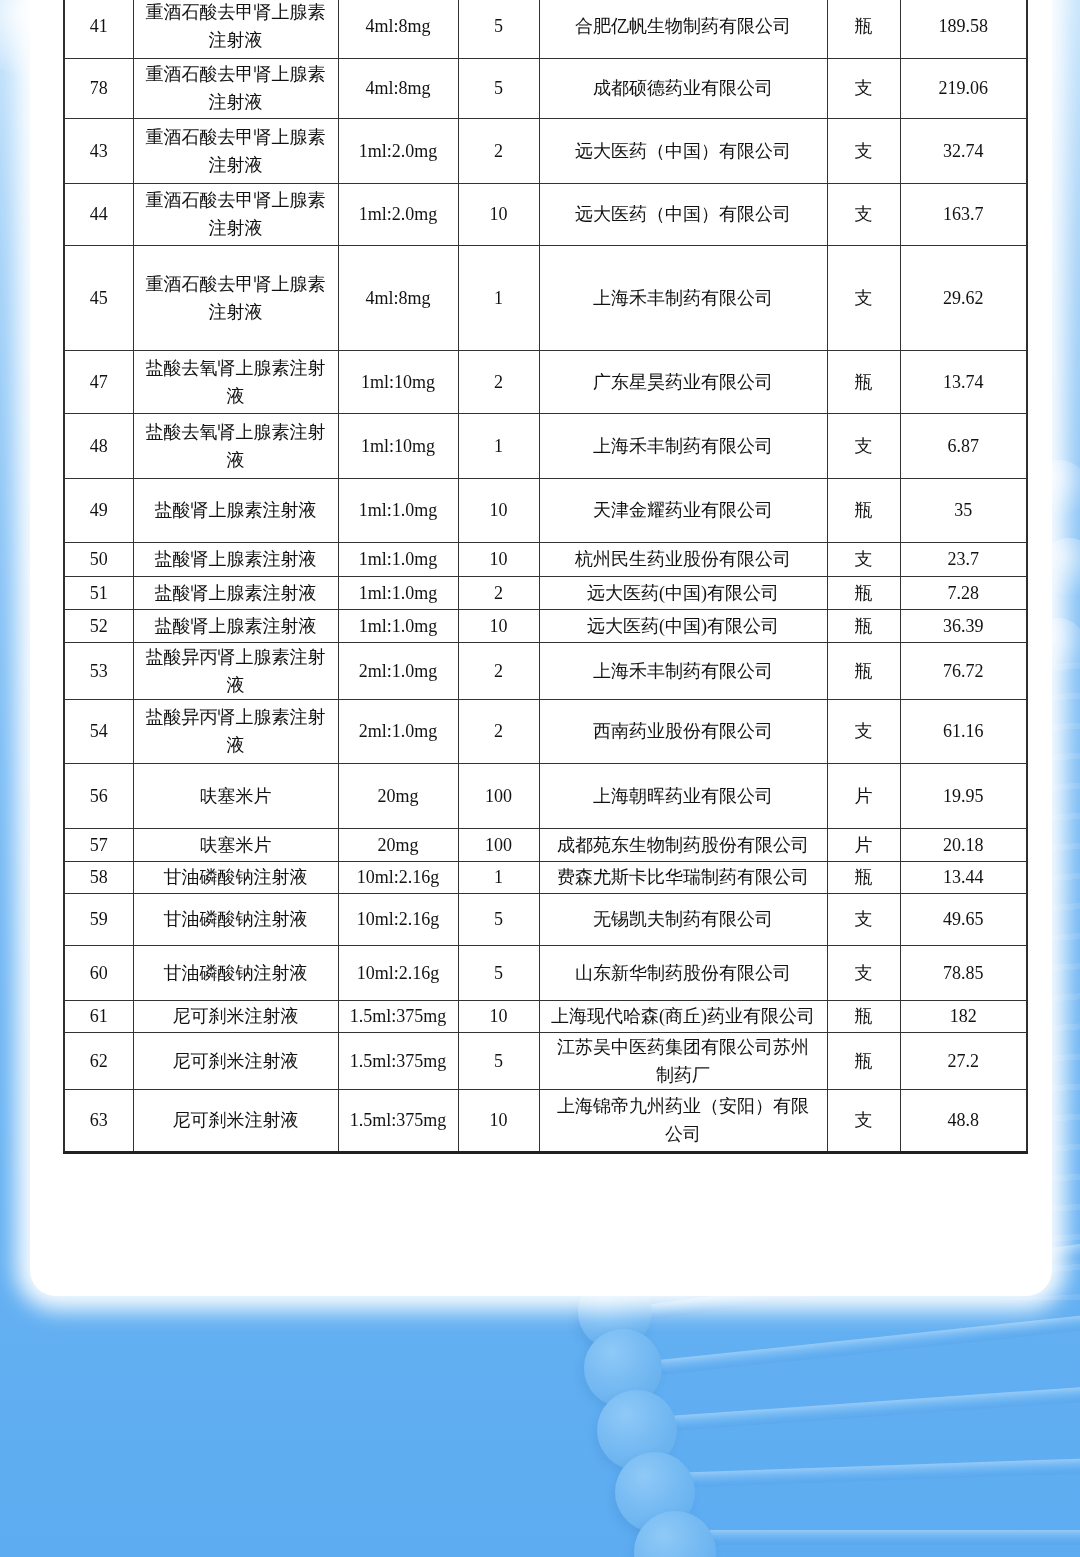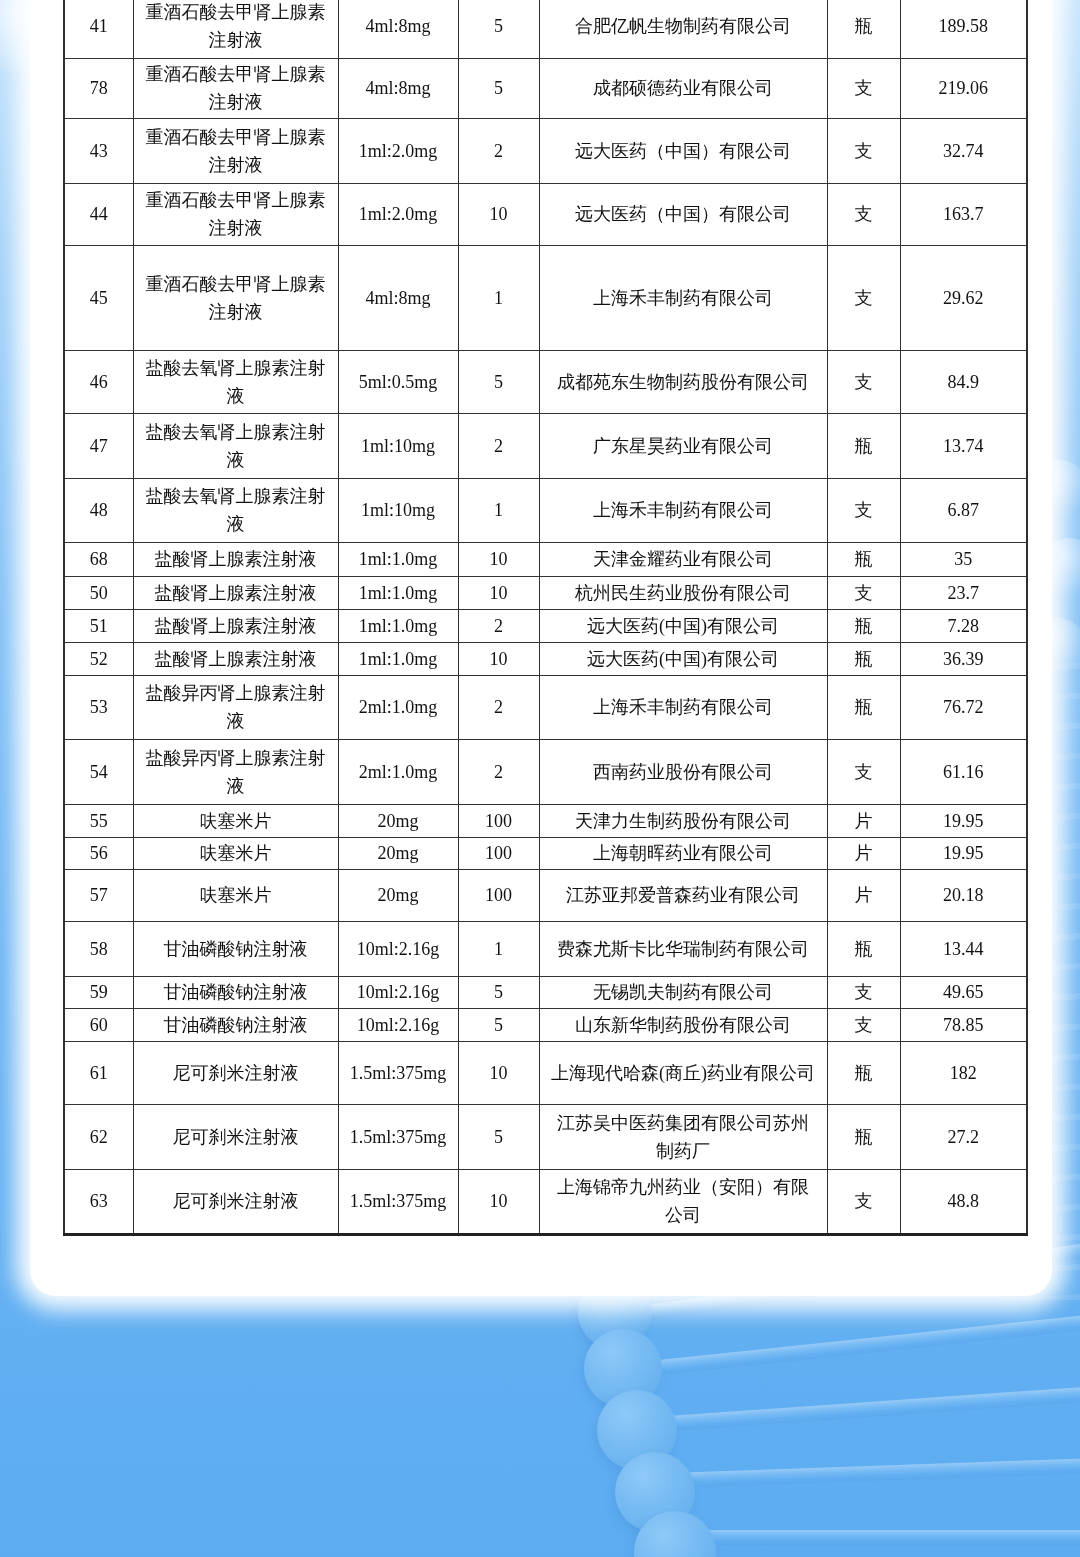--- a/index.html
+++ b/index.html
@@ -166,48 +166,39 @@
           <tr>
             <td class="col-seq">45</td>
             <td class="col-name">重酒石酸去甲肾上腺素注射液</td>
             <td class="col-spec">4ml:8mg</td>
             <td class="col-qty">1</td>
             <td class="col-manufacturer">上海禾丰制药有限公司</td>
             <td class="col-unit">支</td>
             <td class="col-price">29.62</td>
           </tr>
           <tr>
-            <td class="col-seq">46</td>
-            <td class="col-name">盐酸去氧肾上腺素注射液</td>
-            <td class="col-spec">5ml:0.5mg</td>
-            <td class="col-qty">5</td>
-            <td class="col-manufacturer">成都苑东生物制药股份有限公司</td>
-            <td class="col-unit">支</td>
-            <td class="col-price">84.9</td>
-          </tr>
-          <tr>
             <td class="col-seq">47</td>
             <td class="col-name">盐酸去氧肾上腺素注射液</td>
             <td class="col-spec">1ml:10mg</td>
             <td class="col-qty">2</td>
             <td class="col-manufacturer">广东星昊药业有限公司</td>
             <td class="col-unit">瓶</td>
             <td class="col-price">13.74</td>
           </tr>
           <tr>
             <td class="col-seq">48</td>
             <td class="col-name">盐酸去氧肾上腺素注射液</td>
             <td class="col-spec">1ml:10mg</td>
             <td class="col-qty">1</td>
             <td class="col-manufacturer">上海禾丰制药有限公司</td>
             <td class="col-unit">支</td>
             <td class="col-price">6.87</td>
           </tr>
           <tr>
-            <td class="col-seq">68</td>
+            <td class="col-seq">49</td>
             <td class="col-name">盐酸肾上腺素注射液</td>
             <td class="col-spec">1ml:1.0mg</td>
             <td class="col-qty">10</td>
             <td class="col-manufacturer">天津金耀药业有限公司</td>
             <td class="col-unit">瓶</td>
             <td class="col-price">35</td>
           </tr>
           <tr>
             <td class="col-seq">50</td>
             <td class="col-name">盐酸肾上腺素注射液</td>
@@ -245,45 +236,36 @@
             <td class="col-price">76.72</td>
           </tr>
           <tr>
             <td class="col-seq">54</td>
             <td class="col-name">盐酸异丙肾上腺素注射液</td>
             <td class="col-spec">2ml:1.0mg</td>
             <td class="col-qty">2</td>
             <td class="col-manufacturer">西南药业股份有限公司</td>
             <td class="col-unit">支</td>
             <td class="col-price">61.16</td>
-          </tr>
-          <tr>
-            <td class="col-seq">55</td>
-            <td class="col-name">呋塞米片</td>
-            <td class="col-spec">20mg</td>
-            <td class="col-qty">100</td>
-            <td class="col-manufacturer">天津力生制药股份有限公司</td>
-            <td class="col-unit">片</td>
-            <td class="col-price">19.95</td>
           </tr>
           <tr>
             <td class="col-seq">56</td>
             <td class="col-name">呋塞米片</td>
             <td class="col-spec">20mg</td>
             <td class="col-qty">100</td>
             <td class="col-manufacturer">上海朝晖药业有限公司</td>
             <td class="col-unit">片</td>
             <td class="col-price">19.95</td>
           </tr>
           <tr>
             <td class="col-seq">57</td>
             <td class="col-name">呋塞米片</td>
             <td class="col-spec">20mg</td>
             <td class="col-qty">100</td>
-            <td class="col-manufacturer">江苏亚邦爱普森药业有限公司</td>
+            <td class="col-manufacturer">成都苑东生物制药股份有限公司</td>
             <td class="col-unit">片</td>
             <td class="col-price">20.18</td>
           </tr>
           <tr>
             <td class="col-seq">58</td>
             <td class="col-name">甘油磷酸钠注射液</td>
             <td class="col-spec">10ml:2.16g</td>
             <td class="col-qty">1</td>
             <td class="col-manufacturer">费森尤斯卡比华瑞制药有限公司</td>
             <td class="col-unit">瓶</td>

